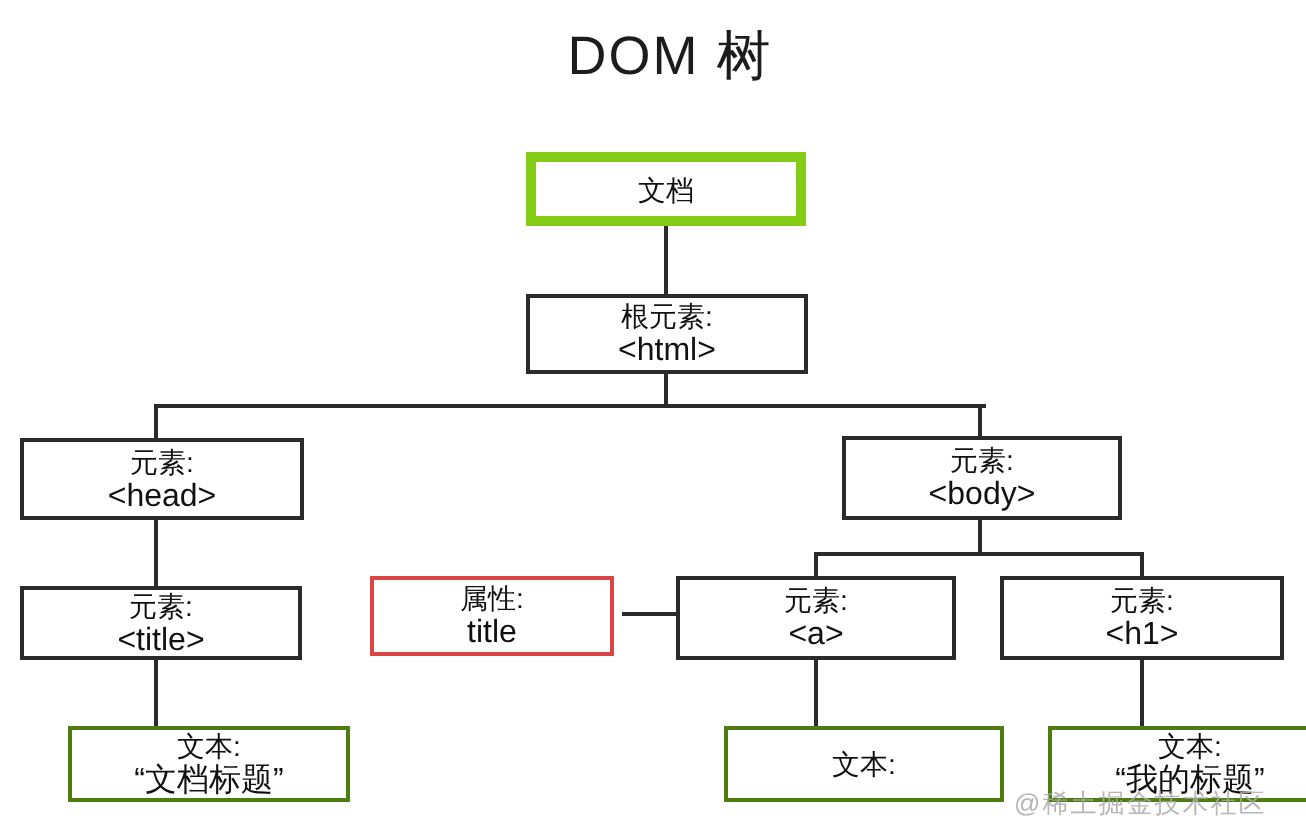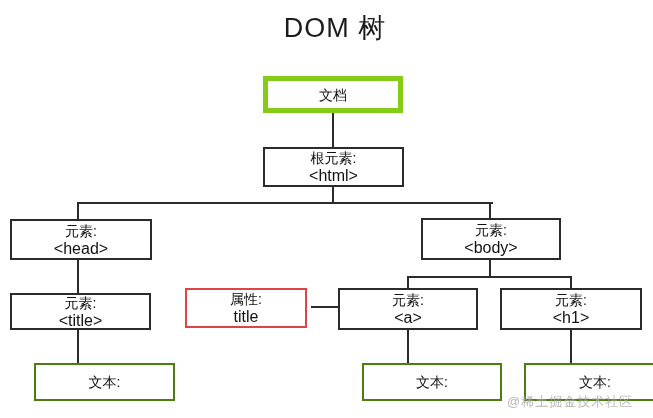--- a/index.html
+++ b/index.html
@@ -123,25 +123,27 @@
     <div class="l2">&lt;a&gt;</div>
   </div>
 
   <div class="node kind-el" style="left:500px; top:288px; width:142px; height:42px;">
     <div class="l1">元素:</div>
     <div class="l2">&lt;h1&gt;</div>
   </div>
 
   <div class="node kind-txt" style="left:10px; top:363px; width:141px; height:38px;">
     <div class="l1">文本:</div>
+    <div class="l2">“文档标题”</div>
   </div>
 
   <div class="node kind-txt" style="left:338px; top:363px; width:140px; height:38px;">
     <div class="l1">文本:</div>
   </div>
 
   <div class="node kind-txt" style="left:500px; top:363px; width:142px; height:38px;">
     <div class="l1">文本:</div>
+    <div class="l2">“我的标题”</div>
   </div>
 
   <div class="watermark">@稀土掘金技术社区</div>
 
 </div>
 
 </body></html>

